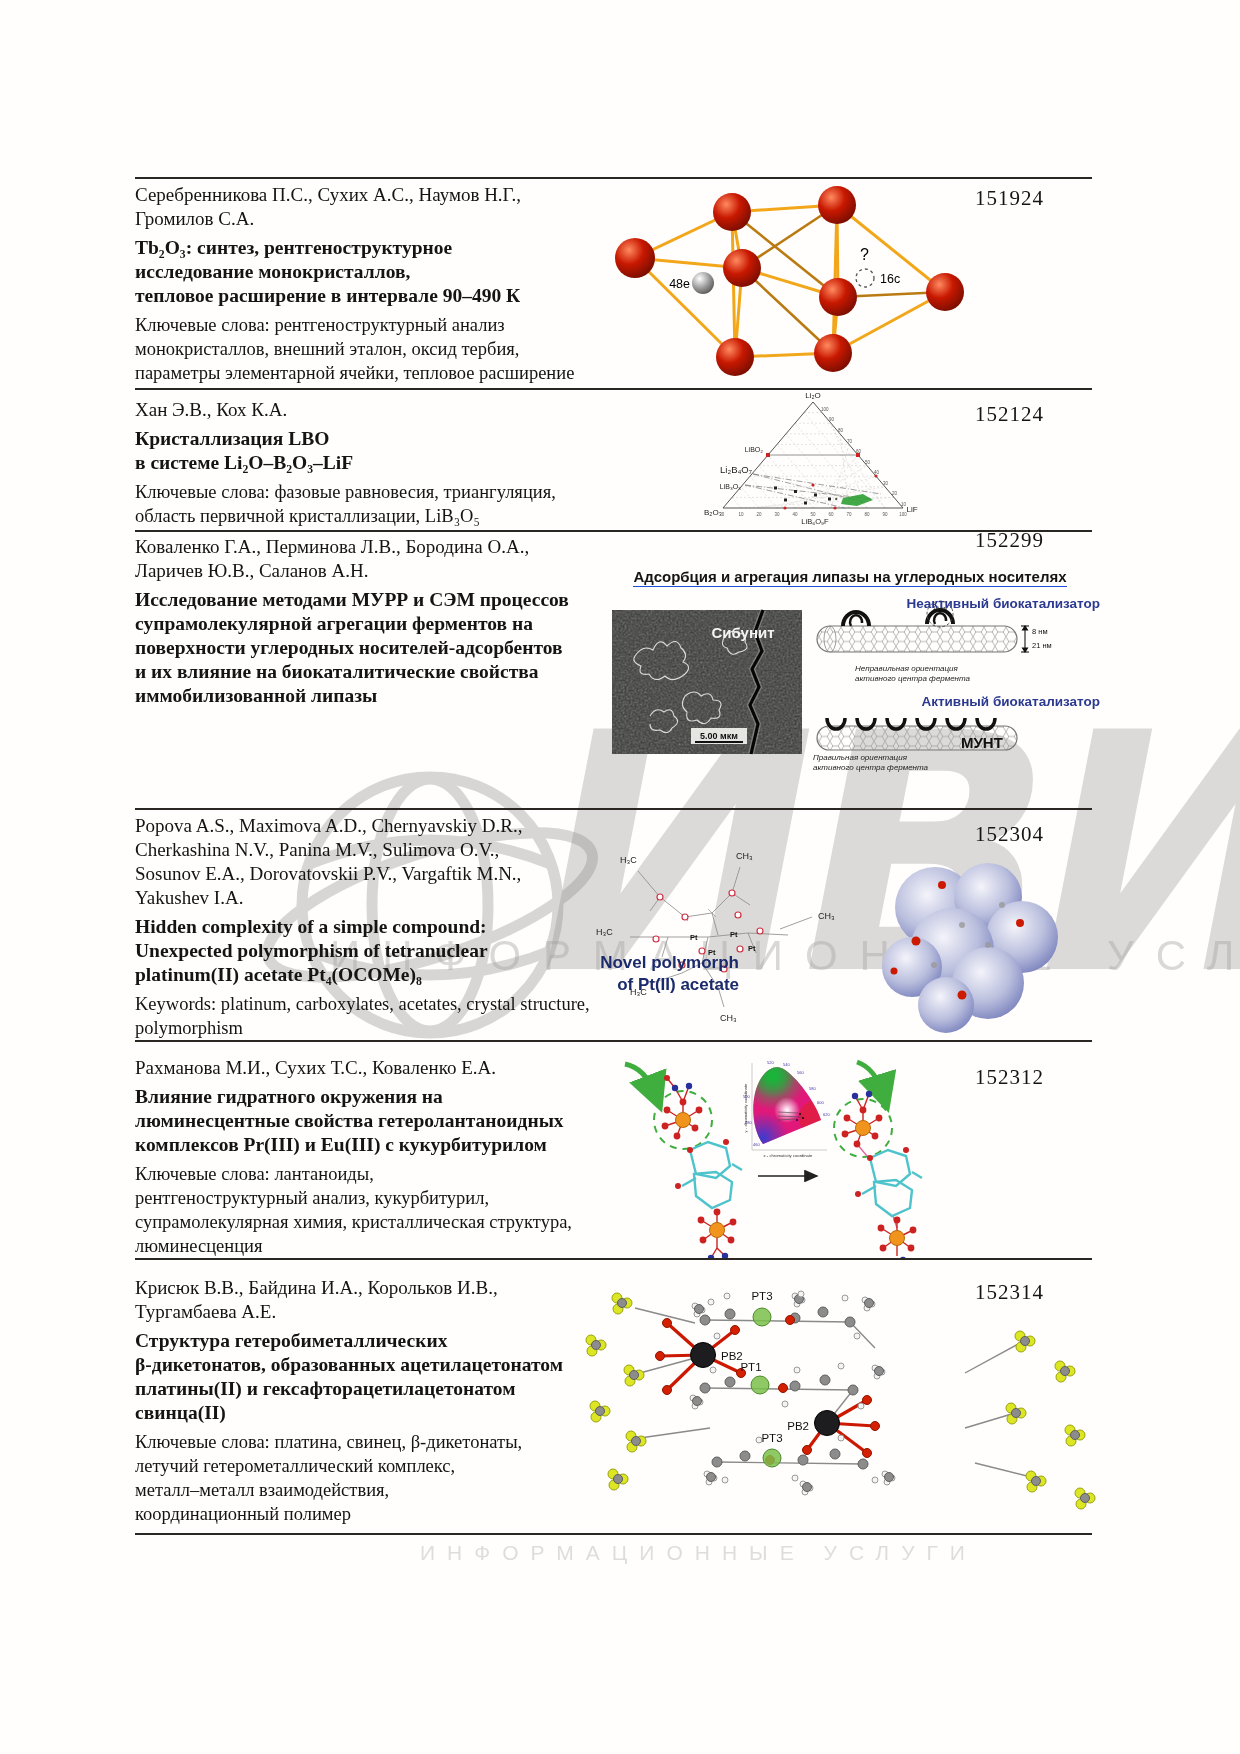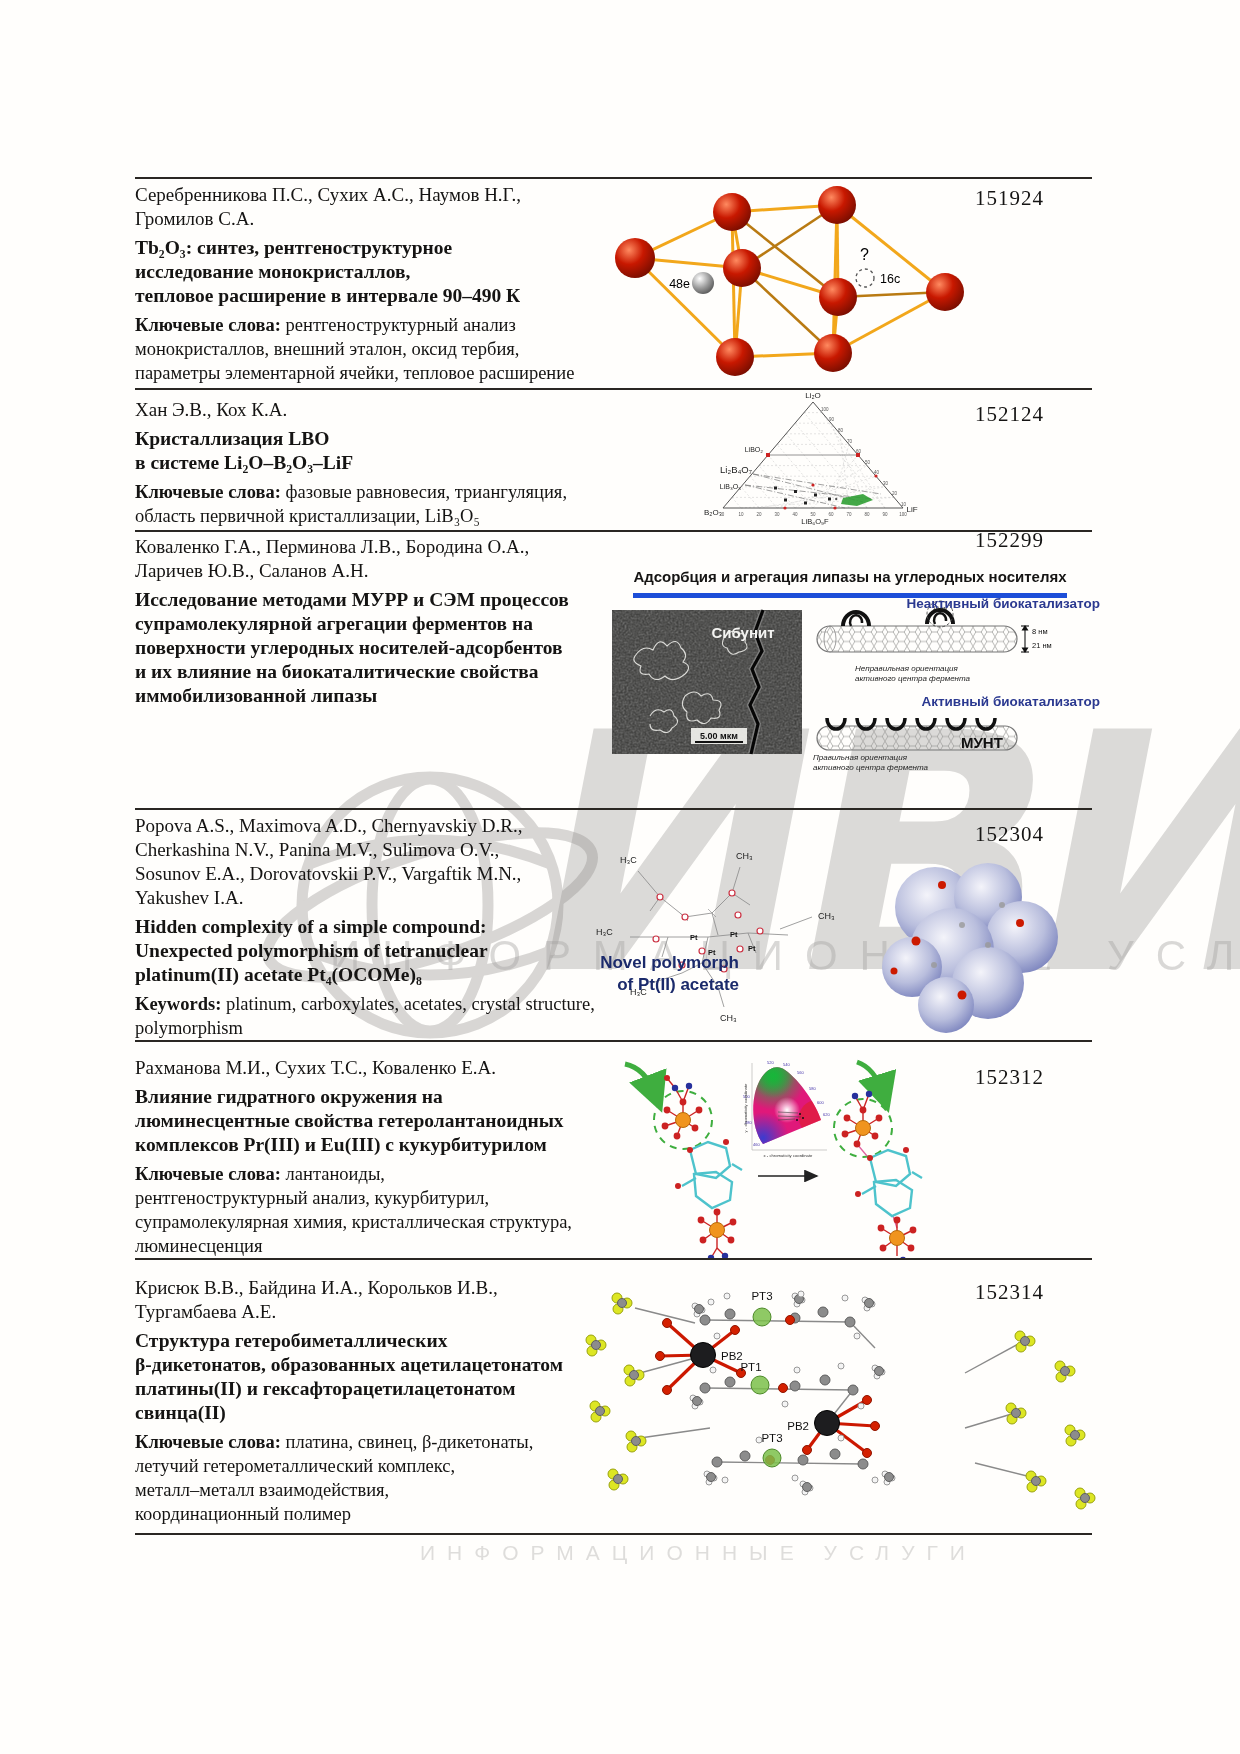--- a/index.html
+++ b/index.html
@@ -4,36 +4,36 @@
 <style>
   html,body{margin:0;padding:0;background:#fff;}
   .page{position:relative;width:1240px;height:1754px;background:#fffefc;overflow:hidden;
         font-family:"Liberation Serif","DejaVu Serif",serif;color:#151413;}
   .rule{position:absolute;left:135px;width:957px;height:2px;background:#2a2723;z-index:2;}
   .entry{position:absolute;left:0;top:0;width:1240px;z-index:1;}
   .etext{position:absolute;left:135px;width:500px;}
   .authors{margin:0 0 5px 0;font-size:19px;line-height:24px;white-space:pre-line;}
   .title{margin:0 0 5px 0;font-size:19.5px;line-height:24px;font-weight:bold;white-space:pre-line;}
   .kw{margin:0;font-size:18.5px;line-height:24px;}
-  .kw b{font-weight:bold;}
+  .kw b{font-weight:normal;}
   .kw span{white-space:pre-line;}
   .eid{position:absolute;left:975px;width:120px;font-size:21px;letter-spacing:1px;}
   .fig{position:absolute;z-index:1;}
   .wm{position:absolute;z-index:0;pointer-events:none;}
   .wm-brand{left:540px;top:690px;font-family:"DejaVu Sans",sans-serif;font-weight:bold;font-style:italic;
             font-size:330px;line-height:330px;letter-spacing:-14px;color:#8a8886;opacity:.30;}
   .wm-tag{left:330px;top:932px;font-family:"Liberation Sans","DejaVu Sans",sans-serif;
           font-size:42px;letter-spacing:22px;color:#a3a1a0;opacity:.40;white-space:nowrap;}
   .wm-tag2{left:420px;top:1541px;font-family:"Liberation Sans","DejaVu Sans",sans-serif;
           font-size:21px;letter-spacing:12px;color:#b8b6b4;opacity:.45;white-space:nowrap;}
   
   .fig3{left:555px;top:556px;width:545px;height:215px;}
   .fig3 .f3t{position:absolute;left:55px;top:12px;width:480px;text-align:center;
              font-family:"Liberation Sans","DejaVu Sans",sans-serif;font-weight:bold;font-size:15px;}
-  .fig3 .f3t span{border-bottom:5px solid #1d4ed8;padding-bottom:8px;}
+  .fig3 .f3t span{border-bottom:1px solid #1d4ed8;padding-bottom:1px;}
   .f3blue{position:absolute;left:255px;width:290px;text-align:right;
           font-family:"Liberation Sans","DejaVu Sans",sans-serif;font-weight:bold;font-size:13.5px;color:#2b3990;}
   .f3cap{position:absolute;font-family:"Liberation Sans","DejaVu Sans",sans-serif;font-style:italic;
          font-size:8px;line-height:9.5px;text-align:left;color:#222;white-space:pre-line;}
   .f3munt{position:absolute;left:406px;top:178px;font-family:"Liberation Sans","DejaVu Sans",sans-serif;
           font-weight:bold;font-size:15px;color:#111;}
   .fig4cap{position:absolute;left:564px;top:952px;width:175px;z-index:1;text-align:right;
            font-family:"Liberation Sans","DejaVu Sans",sans-serif;font-weight:bold;font-size:17px;
            line-height:22px;color:#1b2a6b;white-space:pre-line;}
   svg text{font-family:"Liberation Sans","DejaVu Sans",sans-serif;}

